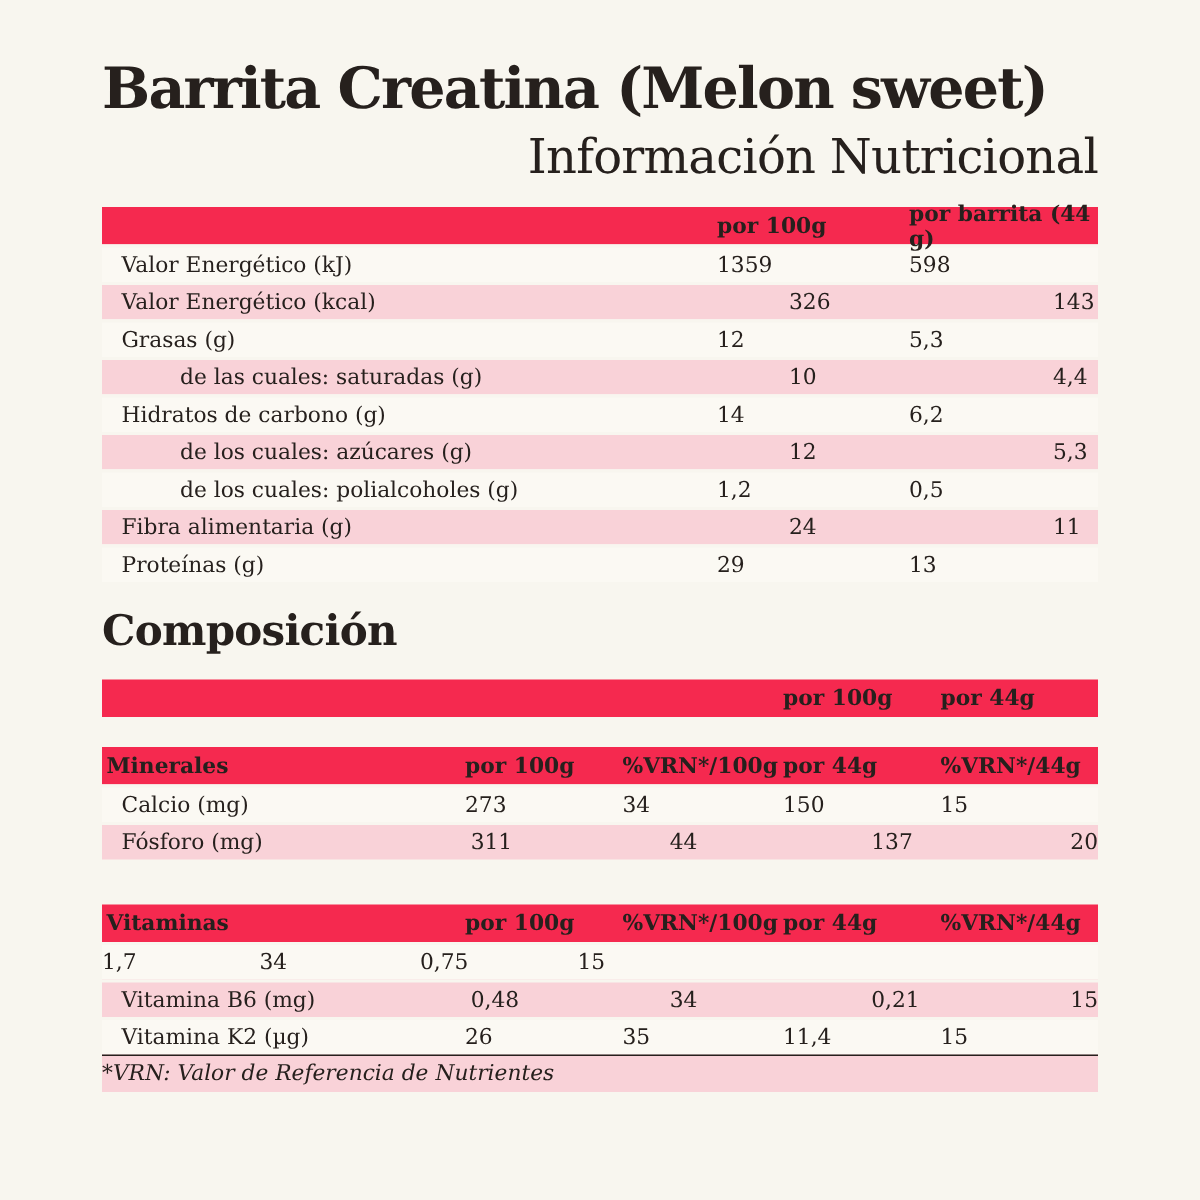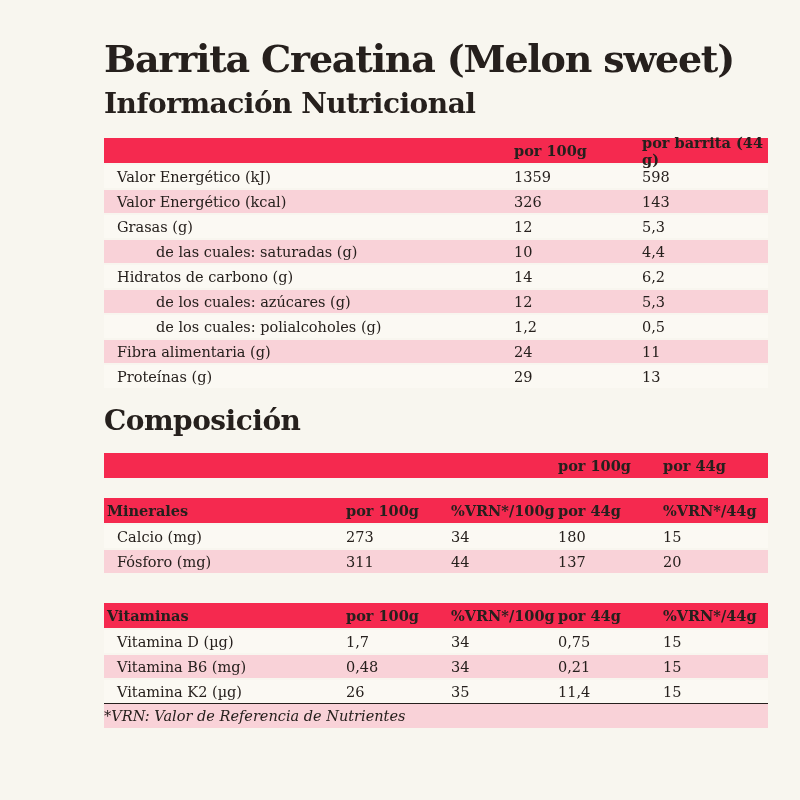--- a/index.html
+++ b/index.html
@@ -10,34 +10,35 @@
     --ink:#26201D;
   }
   *{box-sizing:border-box;margin:0;padding:0;}
   html,body{width:800px;height:800px;}
   body{
     background:var(--bg);
     color:var(--ink);
     font-family:"DejaVu Serif","Liberation Serif",serif;
     overflow:hidden;
   }
-  .page{width:664px;margin-left:104px;}
+  .page{width:664px;margin-left:68px;}
   h1.title{
     margin-top:40px;
     font-size:38px;
     line-height:38px;
     font-weight:bold;
     letter-spacing:-1.2px;
   }
   h2.sub{
     margin-top:14px;
-    font-size:28px;
+    font-size:32px;
     line-height:24px;
-    font-weight:bold;
+    font-weight:normal;
     letter-spacing:-0.5px;
+    text-align:right;
   }
   h2.comp{
     margin-top:19px;
     font-size:28px;
     line-height:28px;
     font-weight:bold;
     letter-spacing:-0.5px;
   }
   .tbl{width:664px;}
   .tbl-a{margin-top:22px;}
@@ -49,21 +50,21 @@
     align-items:center;
     height:25px;
     font-size:14.5px;
     background:var(--row);
   }
   .tr + .tr{border-top:2px solid var(--bg);}
   .tr.head{
     background:var(--red);
     font-weight:bold;
   }
-  .tr.pink{background:var(--pink);}
+  .tr.pink{background:var(--pink);gap:48px;}
   .tr.foot{
     background:var(--pink);
     border-top:1px solid var(--ink);
     font-style:italic;
   }
   
   .cA-label{width:410px;padding-left:13px;}
   .cA-label.indent{padding-left:52px;}
   .cA-v1{width:128px;}
   .cA-v2{flex:1;}
@@ -156,42 +157,41 @@
       <div class="cM-label">Minerales</div>
       <div class="cM-v1">por 100g</div>
       <div class="cM-v2">%VRN*/100g</div>
       <div class="cM-v3">por 44g</div>
       <div class="cM-v4">%VRN*/44g</div>
     </div>
     <div class="tr">
       <div class="cM-label">Calcio (mg)</div>
       <div class="cM-v1">273</div>
       <div class="cM-v2">34</div>
-      <div class="cM-v3">180</div>
+      <div class="cM-v3">150</div>
       <div class="cM-v4">15</div>
     </div>
     <div class="tr pink">
       <div class="cM-label">Fósforo (mg)</div>
       <div class="cM-v1">311</div>
       <div class="cM-v2">44</div>
       <div class="cM-v3">137</div>
       <div class="cM-v4">20</div>
     </div>
   </div>
 
   <div class="tbl tbl-d">
     <div class="tr head">
       <div class="cM-label">Vitaminas</div>
       <div class="cM-v1">por 100g</div>
       <div class="cM-v2">%VRN*/100g</div>
       <div class="cM-v3">por 44g</div>
       <div class="cM-v4">%VRN*/44g</div>
     </div>
     <div class="tr">
-      <div class="cM-label">Vitamina D (µg)</div>
       <div class="cM-v1">1,7</div>
       <div class="cM-v2">34</div>
       <div class="cM-v3">0,75</div>
       <div class="cM-v4">15</div>
     </div>
     <div class="tr pink">
       <div class="cM-label">Vitamina B6 (mg)</div>
       <div class="cM-v1">0,48</div>
       <div class="cM-v2">34</div>
       <div class="cM-v3">0,21</div>

